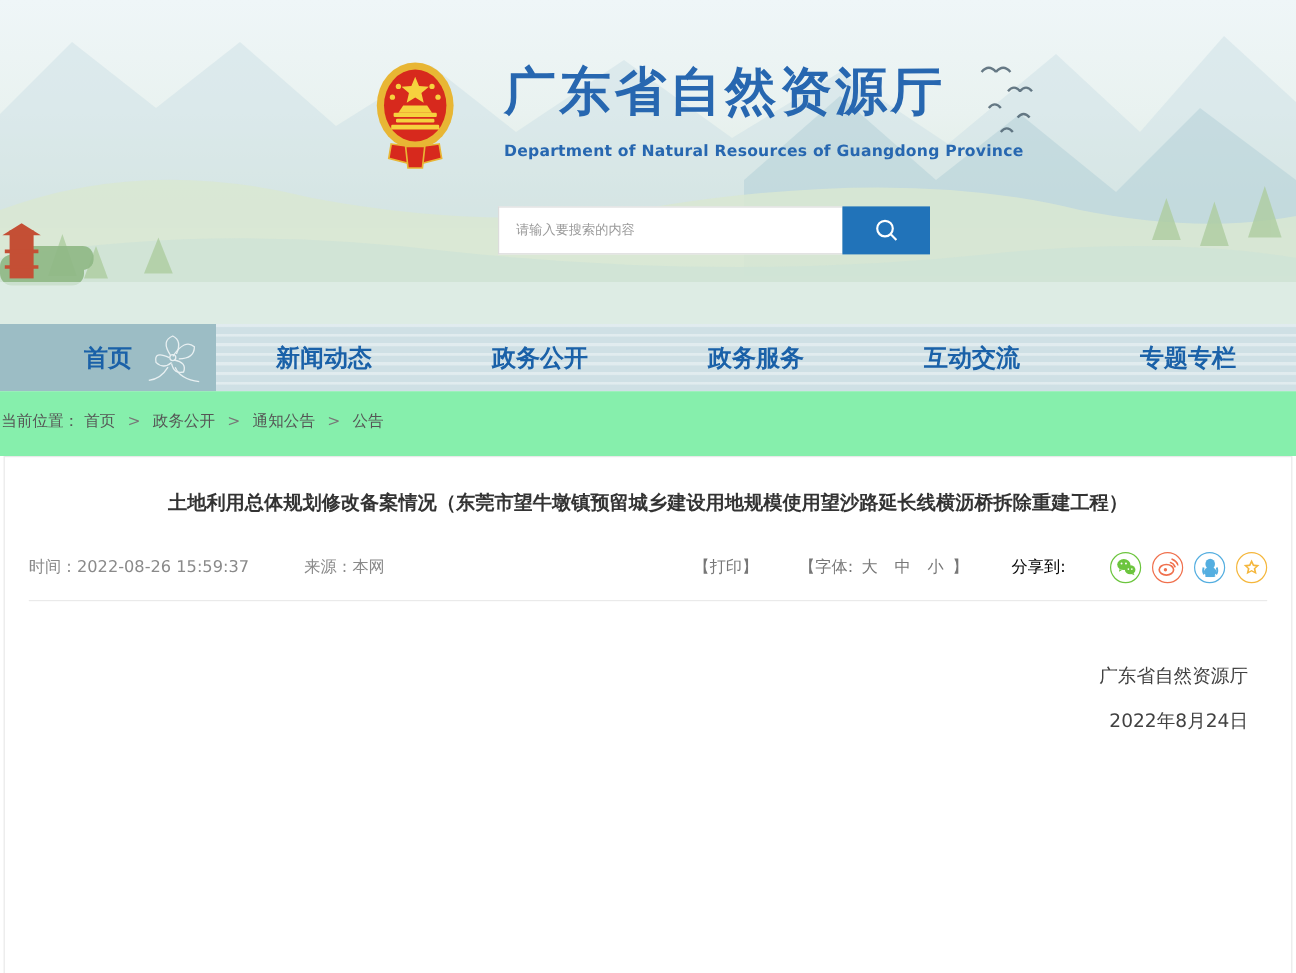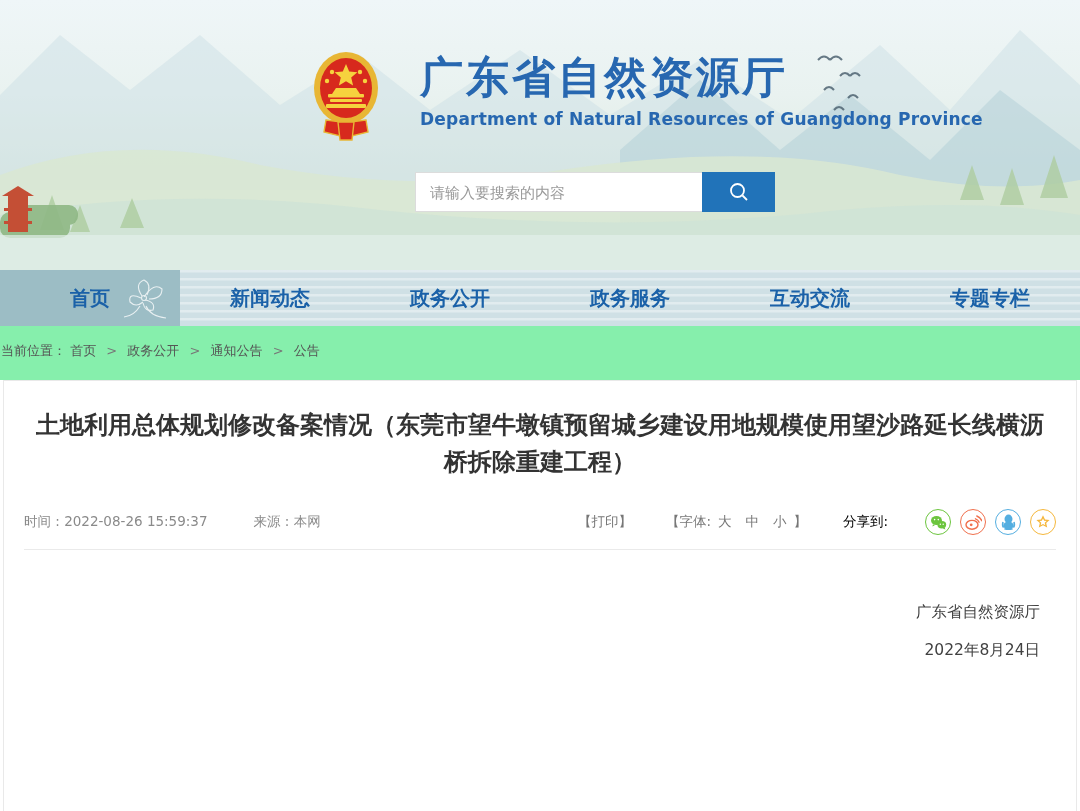--- a/index.html
+++ b/index.html
@@ -8,24 +8,24 @@
   .page { position:relative; width:952px; height:811px;text-decoration:underline; }
 
   
   .banner { position:absolute; top:0; left:0; width:1080px; height:270px; overflow:hidden;
     background:linear-gradient(180deg,#eff6f8 0%,#e9f2f0 35%,#e0ece4 62%,#d8e9e0 82%,#dcebe6 100%); }
   .banner-art { position:absolute; top:0; left:0; }
   .logo-row { position:absolute; top:50px; left:312px; display:flex; align-items:flex-start; }
   .emblem { width:68px; height:92px; }
   .title-block { margin-left:40px; padding-top:4px; }
   .site-title { font-size:43px; font-weight:bold; color:#2767b0; letter-spacing:3px; line-height:1.1; }
-  .site-subtitle { margin-top:8px; font-size:17px; font-weight:bold; color:#2767b0; letter-spacing:.2px; }
+  .site-subtitle { margin-top:18px; font-size:13px; font-weight:bold; color:#2767b0; letter-spacing:.2px; }
   .search-row { position:absolute; top:172px; left:415px; width:360px; height:40px; display:flex; }
   .search-input { flex:1; height:40px; border:1px solid #dcdcdc; border-right:none; background:#fff;
-    padding:0 14px; font-size:15px; color:#333; outline:none; }
+    padding:0 14px; font-size:11px; color:#333; outline:none; }
   .search-input::placeholder { color:#9a9a9a; }
   .search-btn { width:73px; height:40px; background:#2173b9; border:none; display:flex;
     align-items:center; justify-content:center; cursor:pointer; }
 
   
   .nav { position:absolute; top:270px; left:0; width:1080px; height:56px; display:flex;
     background:#cfe0e5;
     background-image:repeating-linear-gradient(180deg, rgba(255,255,255,.38) 0px, rgba(255,255,255,.38) 2px, rgba(207,224,229,0) 3px, rgba(207,224,229,0) 8px); }
   .nav-item { position:relative; width:180px; height:56px; display:flex; align-items:center;
     justify-content:center; font-size:20px; font-weight:bold; color:#1a61a8; cursor:pointer; }
@@ -34,21 +34,21 @@
 
   
   .crumb-strip { position:absolute; top:326px; left:0; width:1080px; height:54px; background:#86efac; }
   .breadcrumb { padding:16px 0 0 1px; font-size:13px; color:#555; }
   .breadcrumb a { color:#555; text-decoration:none; cursor:pointer; }
   .crumb-sep { margin:0 6px; color:#777; }
 
   
   .card { position:absolute; top:380px; left:3px; width:1074px; height:440px;
     background:#fff; border:1px solid #e9e9e9; }
-  .article-title { margin:26px 30px 0; text-align:center; font-size:24px; font-weight:bold;
+  .article-title { margin:26px 30px 0; text-align:center; font-size:16px; font-weight:bold;
     color:#333; line-height:1.55; }
   .meta-row { display:flex; justify-content:space-between; align-items:center;
     margin:28px 20px 0; font-size:13.5px; color:#8a8a8a; }
   .meta-left { display:flex; align-items:center; }
   .meta-time { margin-right:46px; }
   .meta-right { display:flex; align-items:center; color:#777; }
   .meta-print { margin-right:34px; cursor:pointer; }
   .font-group { margin-right:36px; display:flex; align-items:center; }
   .font-opt { margin:0 7px; cursor:pointer; }
   .share-label { margin-right:28px; color:#000000; }

